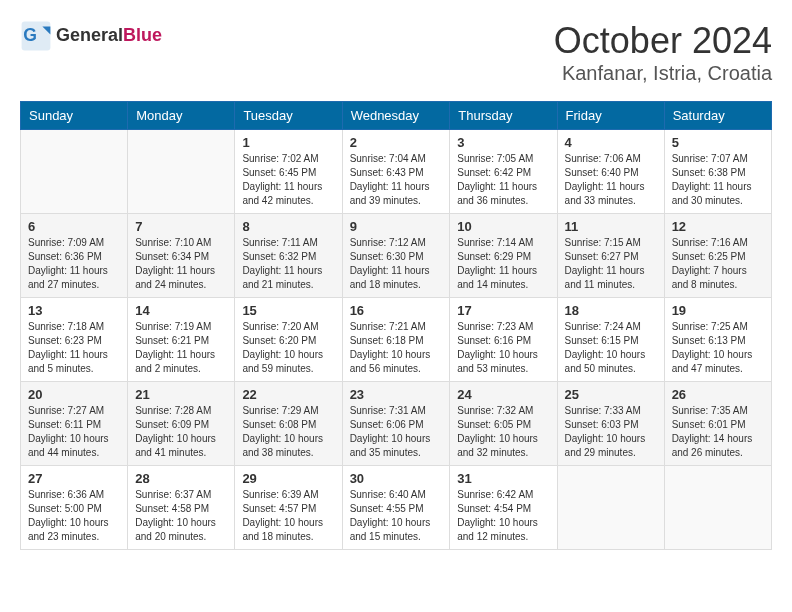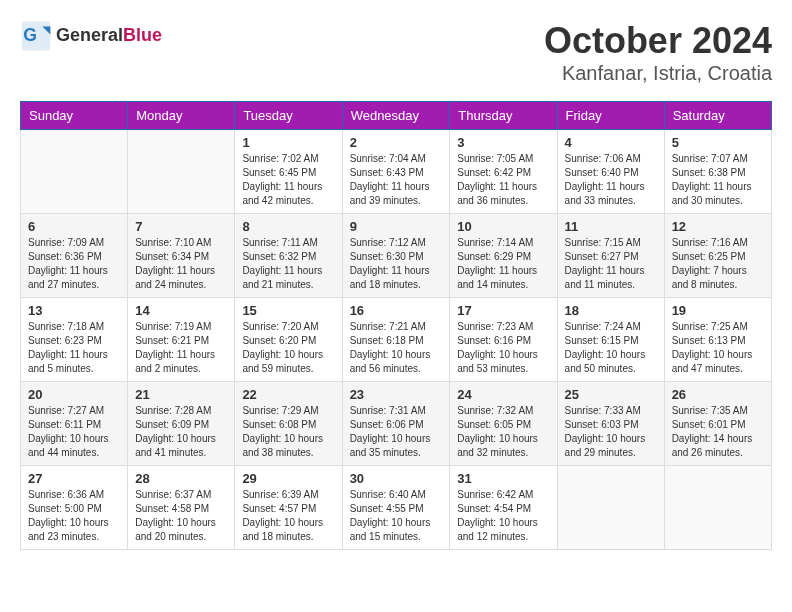--- a/index.html
+++ b/index.html
@@ -33,34 +33,34 @@
     .logo-text span:last-child { color: #be185d; }
     .logo-icon {
       width: 32px;
       height: 32px;
     }
     .title-block {
       text-align: right;
     }
     .month-title {
       font-size: 36px;
-      font-weight: bold;
+      font-weight: normal;
       color: #333;
     }
     .location {
       font-size: 20px;
       color: #555;
     }
     .calendar {
       width: 100%;
       border-collapse: collapse;
       border: 1px solid #ccc;
     }
     .calendar th {
-      background: #a21caf;
+      background: #0369a1;
       color: #fff;
       text-align: left;
       padding: 6px 8px;
       font-size: 13px;
       font-weight: normal;
       border: 1px solid #1e6aaf;
     }
     .calendar td {
       vertical-align: top;
       border: 1px solid #ddd;

